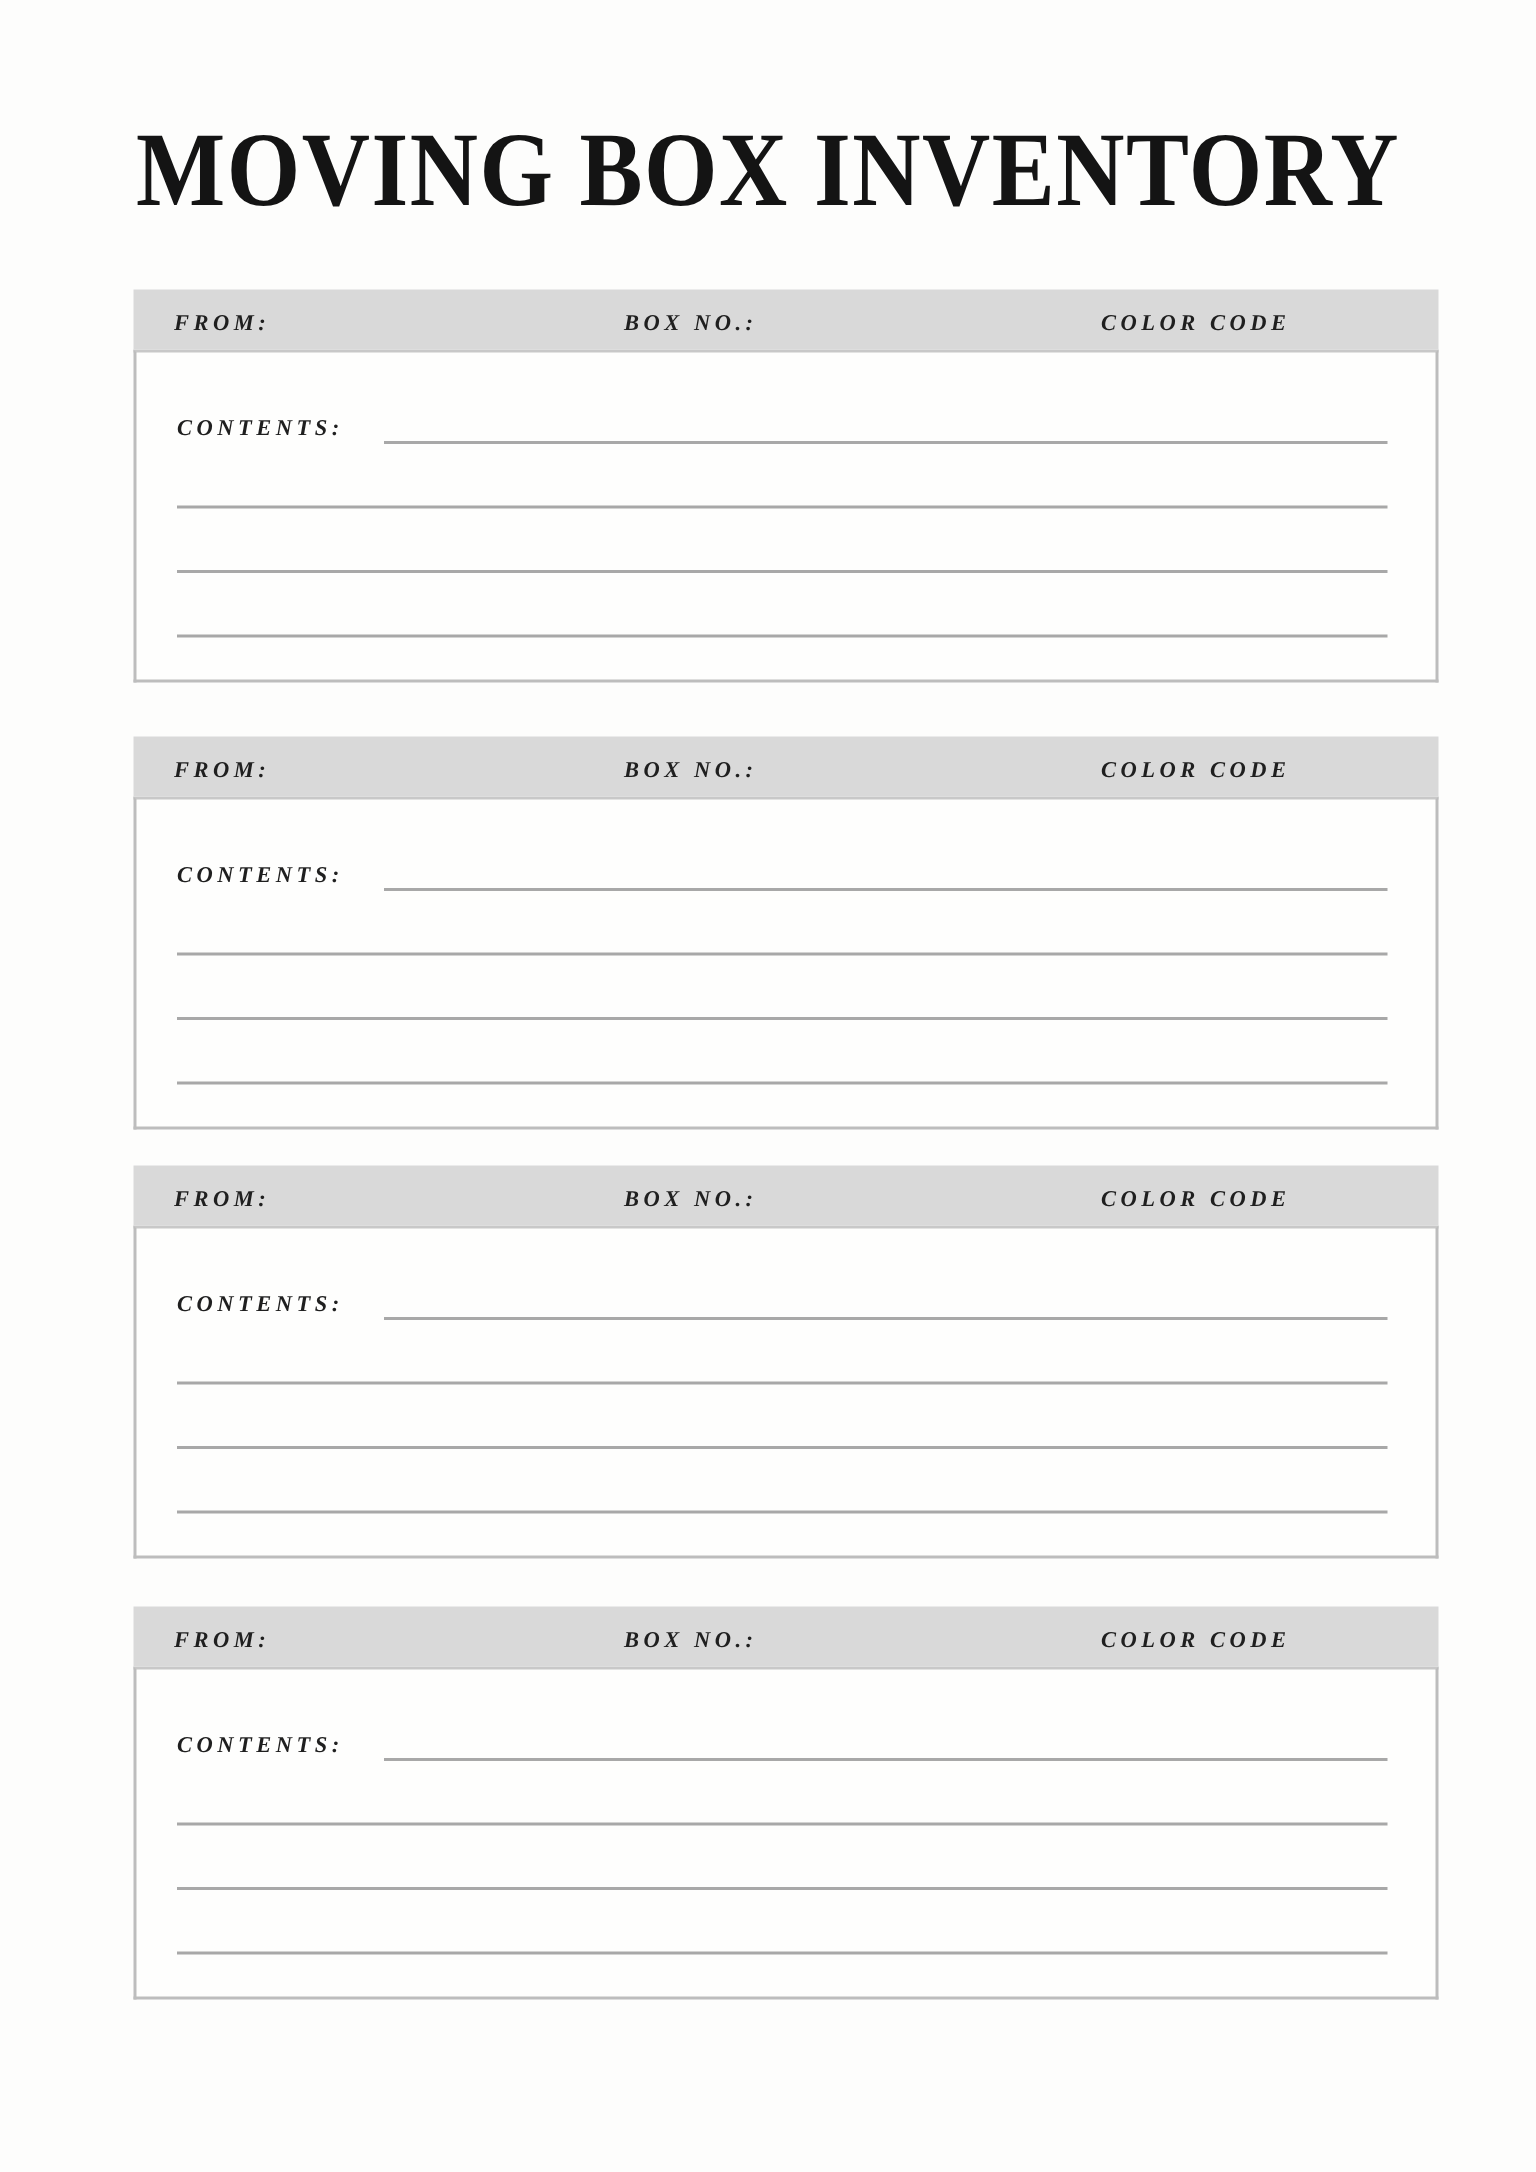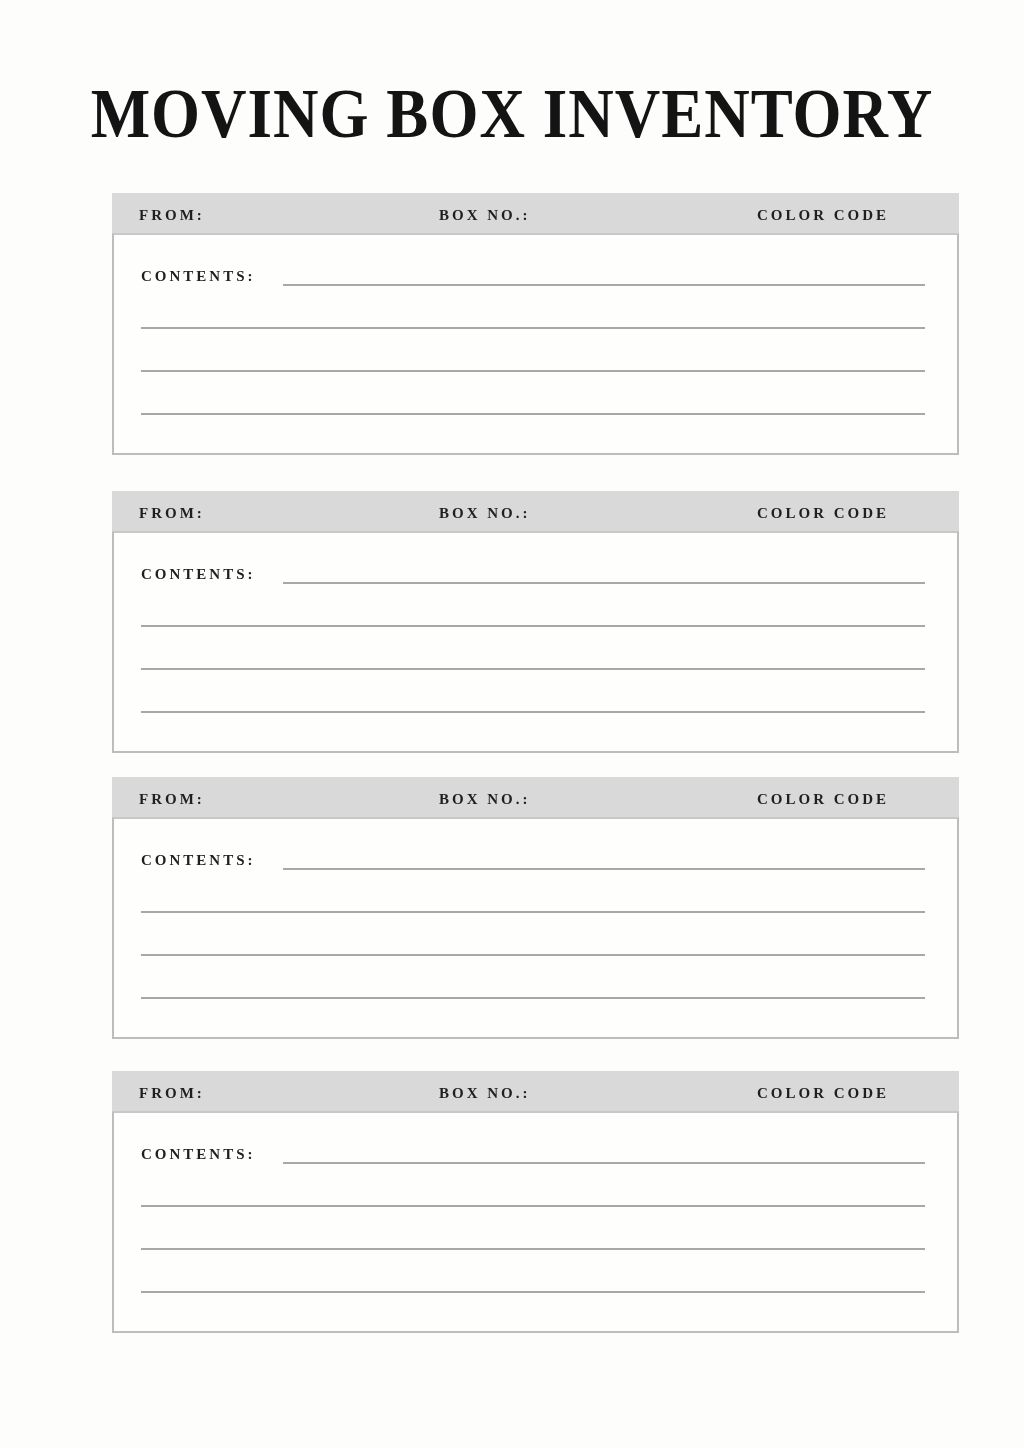--- a/index.html
+++ b/index.html
@@ -20,21 +20,22 @@
     font-size: 63px;
     line-height: 69px;
     font-weight: 700;
     letter-spacing: 1px;
     color: #141414;
     transform: scaleY(1.12);
     transform-origin: 50% 35%;
     white-space: nowrap;
   }
   .sections {
-    margin: 46px 65px 0 112px; 
+    margin: 46px 65px 0 89px; 
+    font-style: italic;
   }
   .box-section {
     margin-bottom: 36px;
   }
   .box-section:nth-of-type(2) { margin-bottom: 24px; }
   .box-section:nth-of-type(3) { margin-bottom: 32px; }
   .box-section:nth-of-type(4) { margin-bottom: 0; }
 
   .section-header {
     box-sizing: border-box;
@@ -67,21 +68,21 @@
     box-sizing: border-box;
     height: 222px;
     border: 2px solid #bdbdbd;
     border-top-color: #c8c8c8;
     background: #fefefd;
   }
   .contents-row {
     display: flex;
     align-items: flex-end;
     height: 51px;
-    padding: 0 32px 0 27px;
+    padding: 10px 32px 0 27px;
   }
   .contents-label {
     font-size: 15px;
     font-weight: 700;
     letter-spacing: 3px;
     color: #1f1f1f;
     white-space: nowrap;
     padding-bottom: 1px;
   }
   .write-line {

